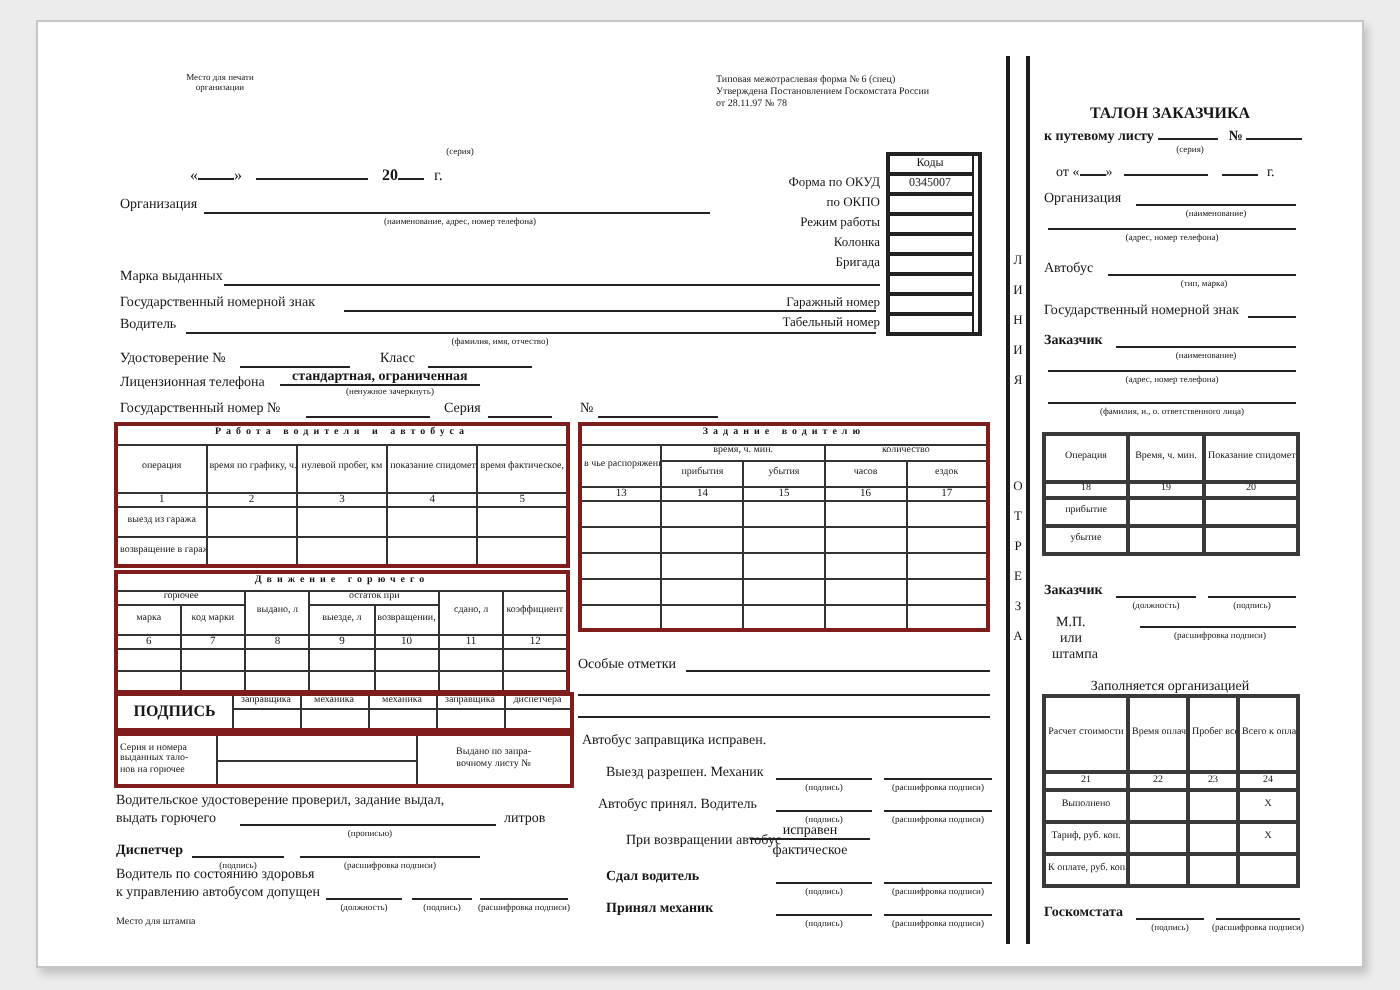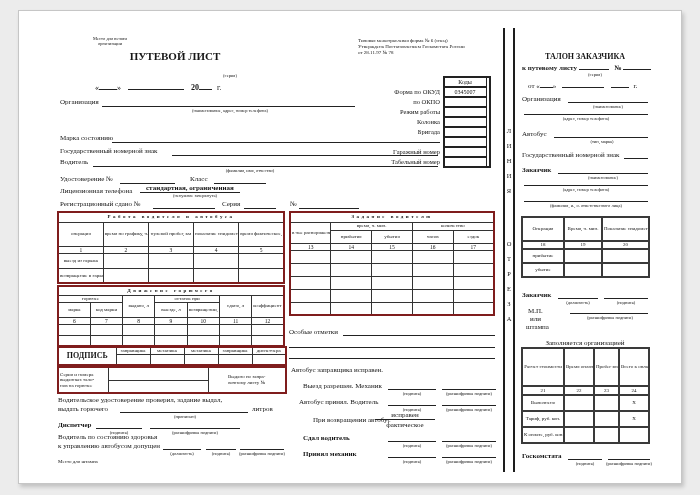--- a/index.html
+++ b/index.html
@@ -36,21 +36,20 @@
 <body>
 
 <div class="sheet">
   <div class="paper"></div>
 
   <div class="a t4 c" style="left:82px;top:36px;width:56px">
     <div>Место для печати</div>
     <div>организации</div>
   </div>
 
-  <div class="a t11 b c" style="left:105px;top:50px;width:140px">ПУТЕВОЙ ЛИСТ</div>
   <div class="a t4 c" style="left:205px;top:73px;width:50px">(серия)</div>
 
   <div class="a t8" style="left:95px;top:83px">
     <span>«</span><span class="bl" style="width:18px"></span><span>»</span>
     <span class="bl" style="width:56px;margin-left:5px"></span>
     <span class="b" style="margin-left:5px">20</span><span class="bl" style="width:13px"></span>
     <span style="margin-left:3px">г.</span>
   </div>
 
   <div class="a t5" style="left:358px;top:38px;width:135px">
@@ -96,40 +95,40 @@
         <div class="clabel">Табельный номер</div>
         <div class="cbox"></div>
       </div>
   </div>
   <div class="codes-outline" style="left:443px;top:76px;width:48px;height:92px"></div>
 
   <div class="a t7" style="left:60px;top:98px">Организация</div>
   <div class="ln" style="left:102px;top:106px;width:253px"></div>
   <div class="a t4 c" style="left:150px;top:108px;width:160px">(наименование, адрес, номер телефона)</div>
 
-  <div class="a t7" style="left:60px;top:134px">Марка состоянию</div>
+  <div class="a t7" style="left:60px;top:134px">Марка выданных</div>
   <div class="ln" style="left:112px;top:142px;width:328px"></div>
 
   <div class="a t7" style="left:60px;top:147px">Государственный номерной знак</div>
   <div class="ln" style="left:172px;top:155px;width:266px"></div>
 
   <div class="a t7" style="left:60px;top:158px">Водитель</div>
   <div class="ln" style="left:93px;top:166px;width:345px"></div>
   <div class="a t4 c" style="left:190px;top:168px;width:120px">(фамилия, имя, отчество)</div>
 
   <div class="a t7" style="left:60px;top:175px">Удостоверение №</div>
   <div class="ln" style="left:120px;top:183px;width:55px"></div>
   <div class="a t7" style="left:190px;top:175px">Класс</div>
   <div class="ln" style="left:214px;top:183px;width:52px"></div>
 
   <div class="a t7" style="left:60px;top:187px">Лицензионная телефона</div>
   <div class="a t7 b" style="left:140px;top:184px;border-bottom:1px solid #222;padding:0 6px">стандартная, ограниченная</div>
   <div class="a t4 c" style="left:145px;top:193px;width:100px">(ненужное зачеркнуть)</div>
 
-  <div class="a t7" style="left:60px;top:200px">Регистрационный сдано №</div>
+  <div class="a t7" style="left:60px;top:200px">Государственный номер №</div>
   <div class="ln" style="left:153px;top:208px;width:62px"></div>
   <div class="a t7" style="left:222px;top:200px">Серия</div>
   <div class="ln" style="left:244px;top:208px;width:32px"></div>
   <div class="a t7" style="left:290px;top:200px">№</div>
   <div class="ln" style="left:299px;top:208px;width:60px"></div>
 
   <table class="ft a" style="left:57px;top:211px;width:228px">
     <tbody>
         <tr>
           <td colspan="5" class="ttl">Работа водителя и автобуса</td>

